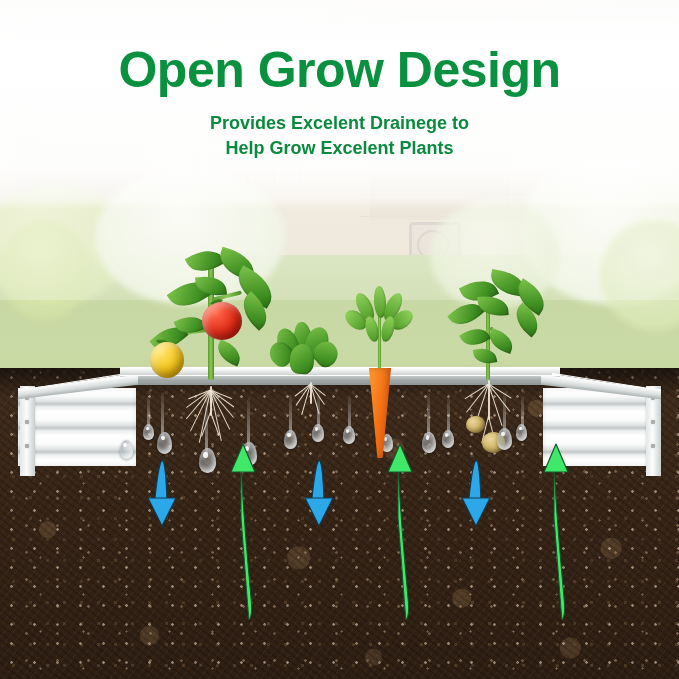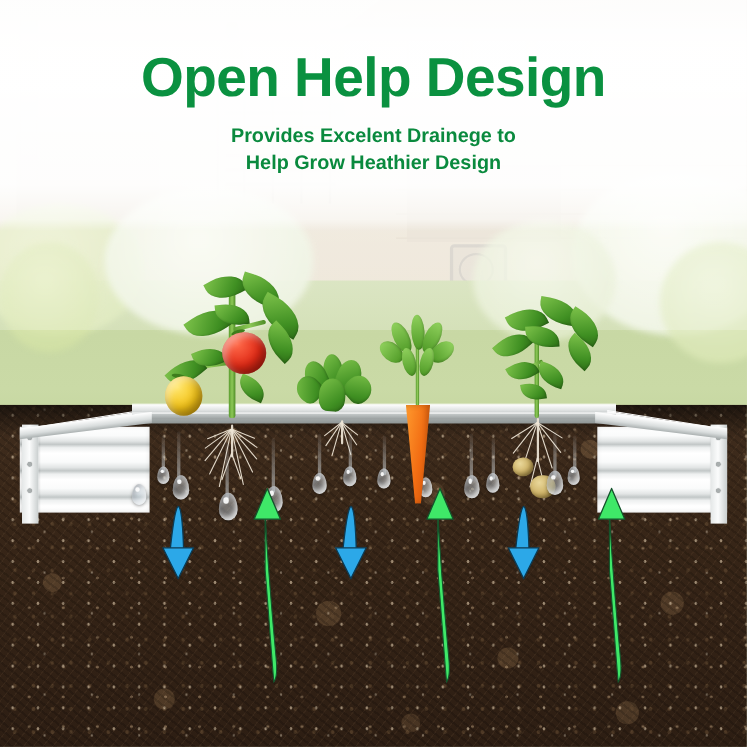--- a/index.html
+++ b/index.html
@@ -205,23 +205,23 @@
     <div class="shrub" style="left:520px;top:-5px;width:190px;height:150px;background:radial-gradient(circle at 45% 35%,#fcfef6,#e8efd8);opacity:.92;"></div>
     <div class="shrub" style="left:430px;top:40px;width:130px;height:110px;background:radial-gradient(circle at 45% 35%,#f4f8e8,#dfe9c6);opacity:.8;"></div>
     <div class="shrub" style="left:600px;top:60px;width:110px;height:110px;background:radial-gradient(circle at 45% 35%,#eaf2d2,#d6e4ac);opacity:.8;"></div>
     <div class="shrub" style="left:0px;top:60px;width:90px;height:100px;background:radial-gradient(circle at 45% 35%,#e4eebd,#cfdf9e);opacity:.75;"></div>
   </div>
 
   <div class="layer" id="haze"></div>
   <div class="layer" id="headband"></div>
 
   <div id="text-block">
-    <div id="headline">Open Help Design</div>
+    <div id="headline">Open Grow Design</div>
     <div class="subline" id="sub1">Provides Excelent Drainege to</div>
-    <div class="subline" id="sub2">Help Grow Heathier Design</div>
+    <div class="subline" id="sub2">Help Grow Excelent Plants</div>
   </div>
 
   <div id="soilwrap">
     <div id="soil-base"></div>
     <div id="soil-speck"></div>
     <div id="soil-grain"></div>
     <div id="soil-top-shadow"></div>
   </div>
 
   <div id="bedrim">

